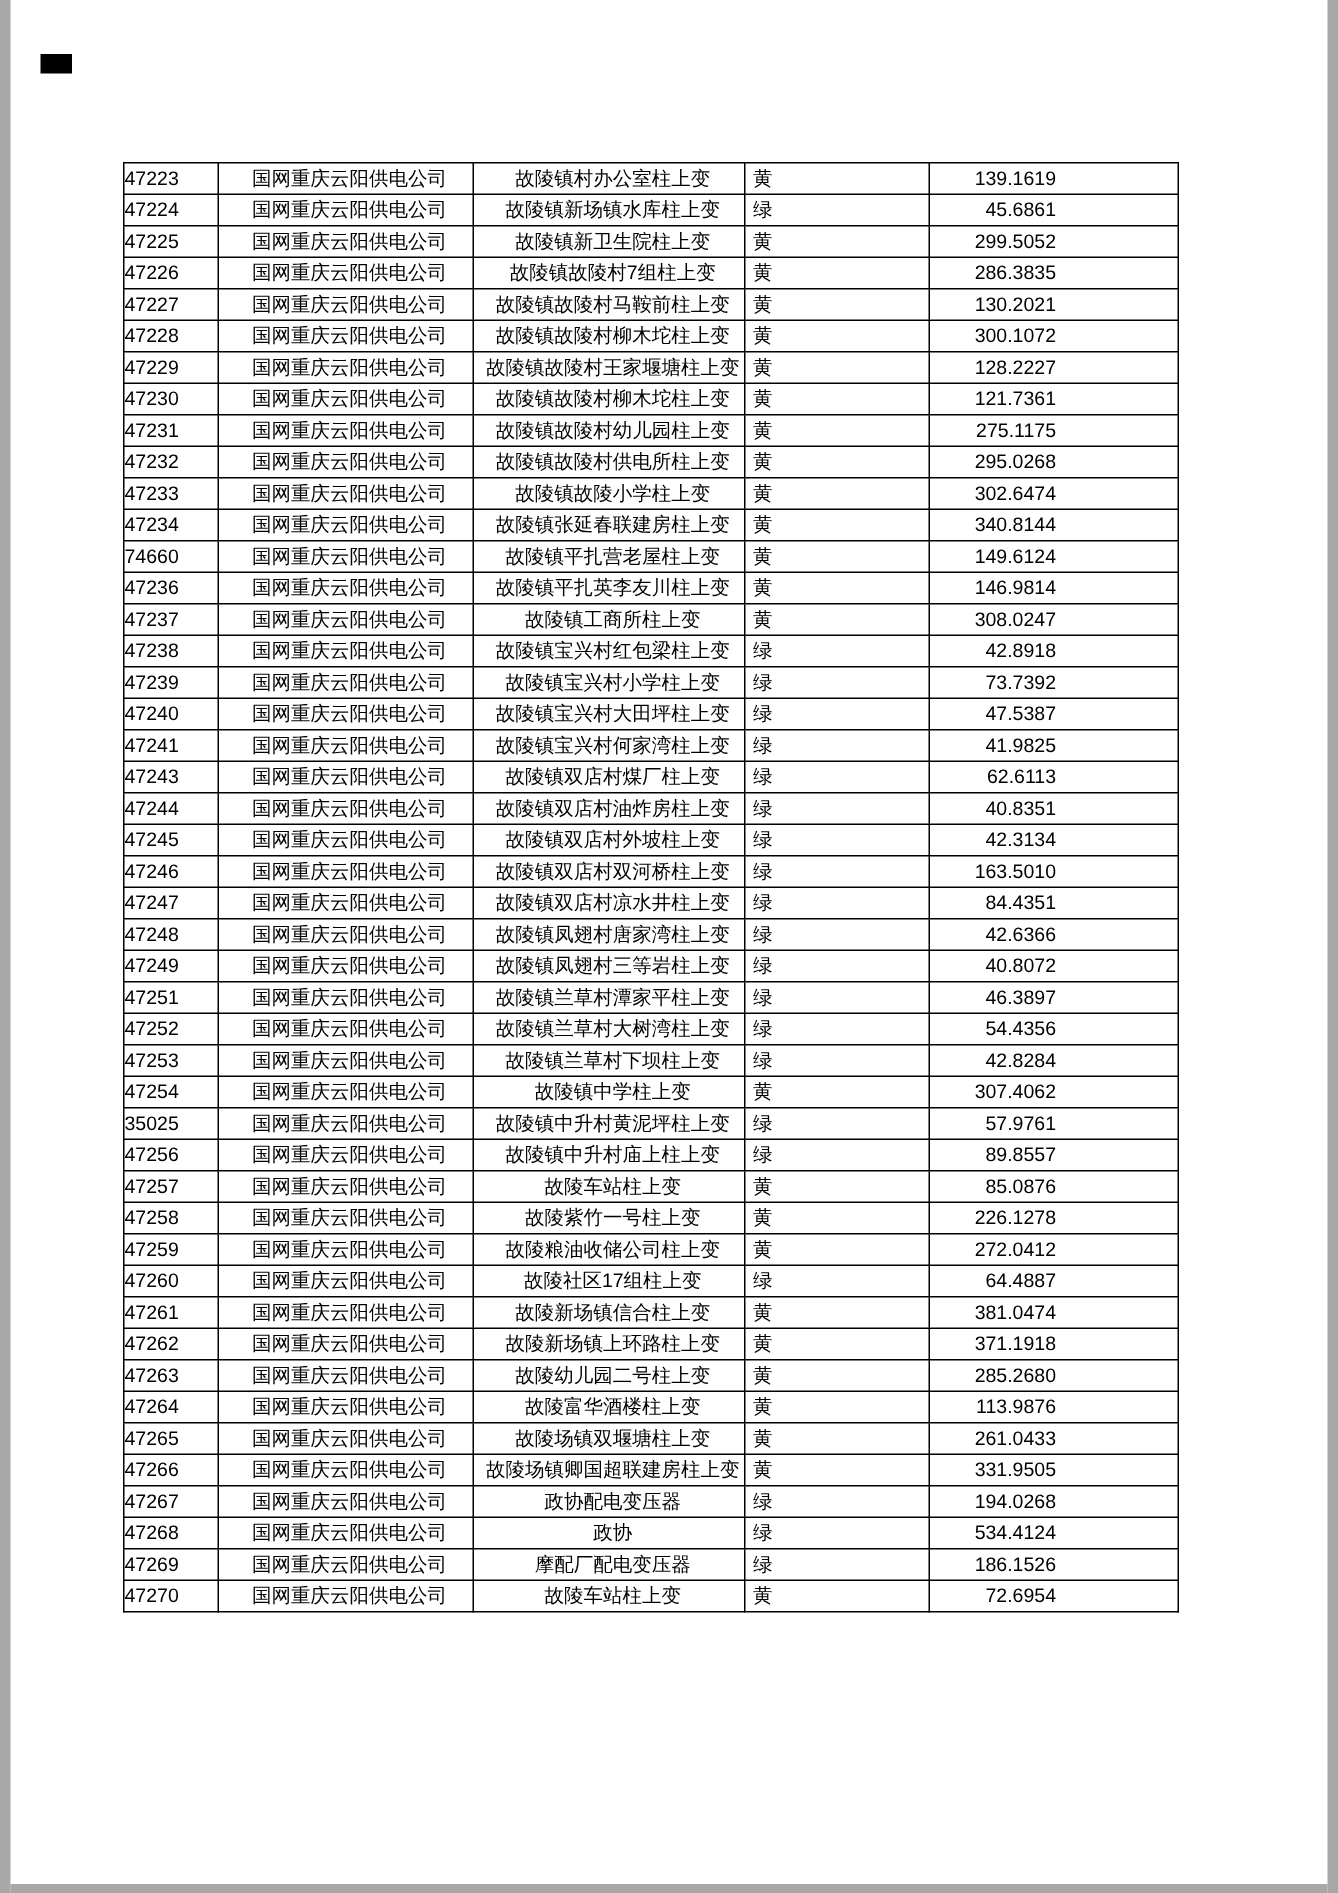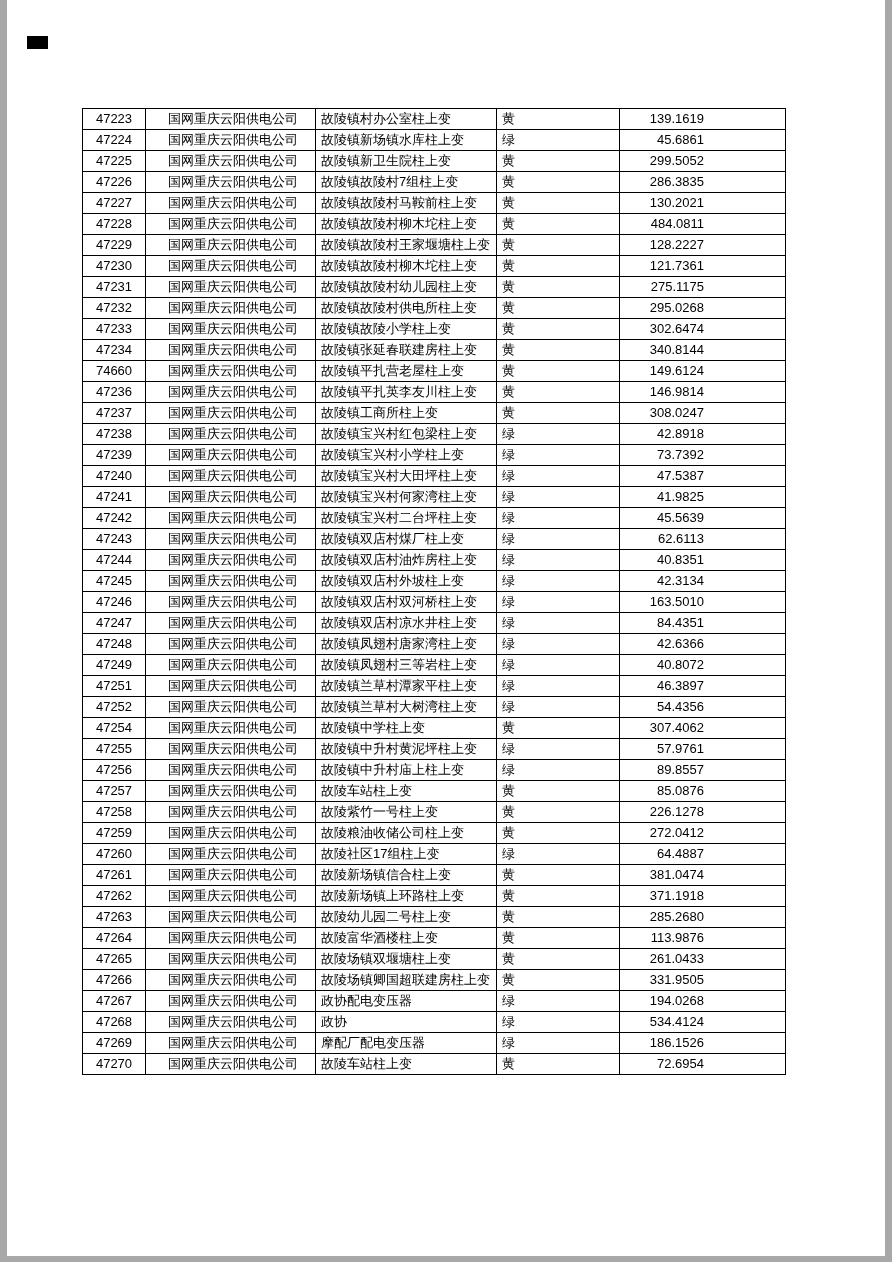--- a/index.html
+++ b/index.html
@@ -48,23 +48,23 @@
     color: #000000;
   }
   table.data-table td {
     border: 1px solid #000000;
     height: 20.4px;
     line-height: 20px;
     white-space: nowrap;
     overflow: hidden;
     vertical-align: middle;
   }
-  td.col-id      { width: 63px;  text-align: center; font-family: "Liberation Sans", sans-serif; }
+  td.col-id      { width: 63px;  font-family: "Liberation Sans", sans-serif; }
   td.col-company { width: 170px; text-align: center; padding-left: 5px; }
-  td.col-name    { width: 181px; text-align: left; padding-left: 5px; }
+  td.col-name    { width: 181px; text-align: center; padding-left: 5px; }
   td.col-status  { width: 123px; text-align: left; padding-left: 5px; }
   td.col-value   { width: 166px; text-align: right; padding-right: 81px; font-family: "Liberation Sans", sans-serif; }
 </style>
 </head>
 <body>
 
 <div class="page">
   <div class="edge-left"></div>
   <div class="edge-right"></div>
   <div class="edge-bottom"></div>
@@ -105,21 +105,21 @@
           <td class="col-company">国网重庆云阳供电公司</td>
           <td class="col-name">故陵镇故陵村马鞍前柱上变</td>
           <td class="col-status">黄</td>
           <td class="col-value">130.2021</td>
         </tr>
         <tr>
           <td class="col-id">47228</td>
           <td class="col-company">国网重庆云阳供电公司</td>
           <td class="col-name">故陵镇故陵村柳木坨柱上变</td>
           <td class="col-status">黄</td>
-          <td class="col-value">484.0811</td>
+          <td class="col-value">300.1072</td>
         </tr>
         <tr>
           <td class="col-id">47229</td>
           <td class="col-company">国网重庆云阳供电公司</td>
           <td class="col-name">故陵镇故陵村王家堰塘柱上变</td>
           <td class="col-status">黄</td>
           <td class="col-value">128.2227</td>
         </tr>
         <tr>
           <td class="col-id">47230</td>
@@ -199,27 +199,20 @@
           <td class="col-value">47.5387</td>
         </tr>
         <tr>
           <td class="col-id">47241</td>
           <td class="col-company">国网重庆云阳供电公司</td>
           <td class="col-name">故陵镇宝兴村何家湾柱上变</td>
           <td class="col-status">绿</td>
           <td class="col-value">41.9825</td>
         </tr>
         <tr>
-          <td class="col-id">47242</td>
-          <td class="col-company">国网重庆云阳供电公司</td>
-          <td class="col-name">故陵镇宝兴村二台坪柱上变</td>
-          <td class="col-status">绿</td>
-          <td class="col-value">45.5639</td>
-        </tr>
-        <tr>
           <td class="col-id">47243</td>
           <td class="col-company">国网重庆云阳供电公司</td>
           <td class="col-name">故陵镇双店村煤厂柱上变</td>
           <td class="col-status">绿</td>
           <td class="col-value">62.6113</td>
         </tr>
         <tr>
           <td class="col-id">47244</td>
           <td class="col-company">国网重庆云阳供电公司</td>
           <td class="col-name">故陵镇双店村油炸房柱上变</td>
@@ -269,28 +262,35 @@
           <td class="col-value">46.3897</td>
         </tr>
         <tr>
           <td class="col-id">47252</td>
           <td class="col-company">国网重庆云阳供电公司</td>
           <td class="col-name">故陵镇兰草村大树湾柱上变</td>
           <td class="col-status">绿</td>
           <td class="col-value">54.4356</td>
         </tr>
         <tr>
+          <td class="col-id">47253</td>
+          <td class="col-company">国网重庆云阳供电公司</td>
+          <td class="col-name">故陵镇兰草村下坝柱上变</td>
+          <td class="col-status">绿</td>
+          <td class="col-value">42.8284</td>
+        </tr>
+        <tr>
           <td class="col-id">47254</td>
           <td class="col-company">国网重庆云阳供电公司</td>
           <td class="col-name">故陵镇中学柱上变</td>
           <td class="col-status">黄</td>
           <td class="col-value">307.4062</td>
         </tr>
         <tr>
-          <td class="col-id">47255</td>
+          <td class="col-id">35025</td>
           <td class="col-company">国网重庆云阳供电公司</td>
           <td class="col-name">故陵镇中升村黄泥坪柱上变</td>
           <td class="col-status">绿</td>
           <td class="col-value">57.9761</td>
         </tr>
         <tr>
           <td class="col-id">47256</td>
           <td class="col-company">国网重庆云阳供电公司</td>
           <td class="col-name">故陵镇中升村庙上柱上变</td>
           <td class="col-status">绿</td>

